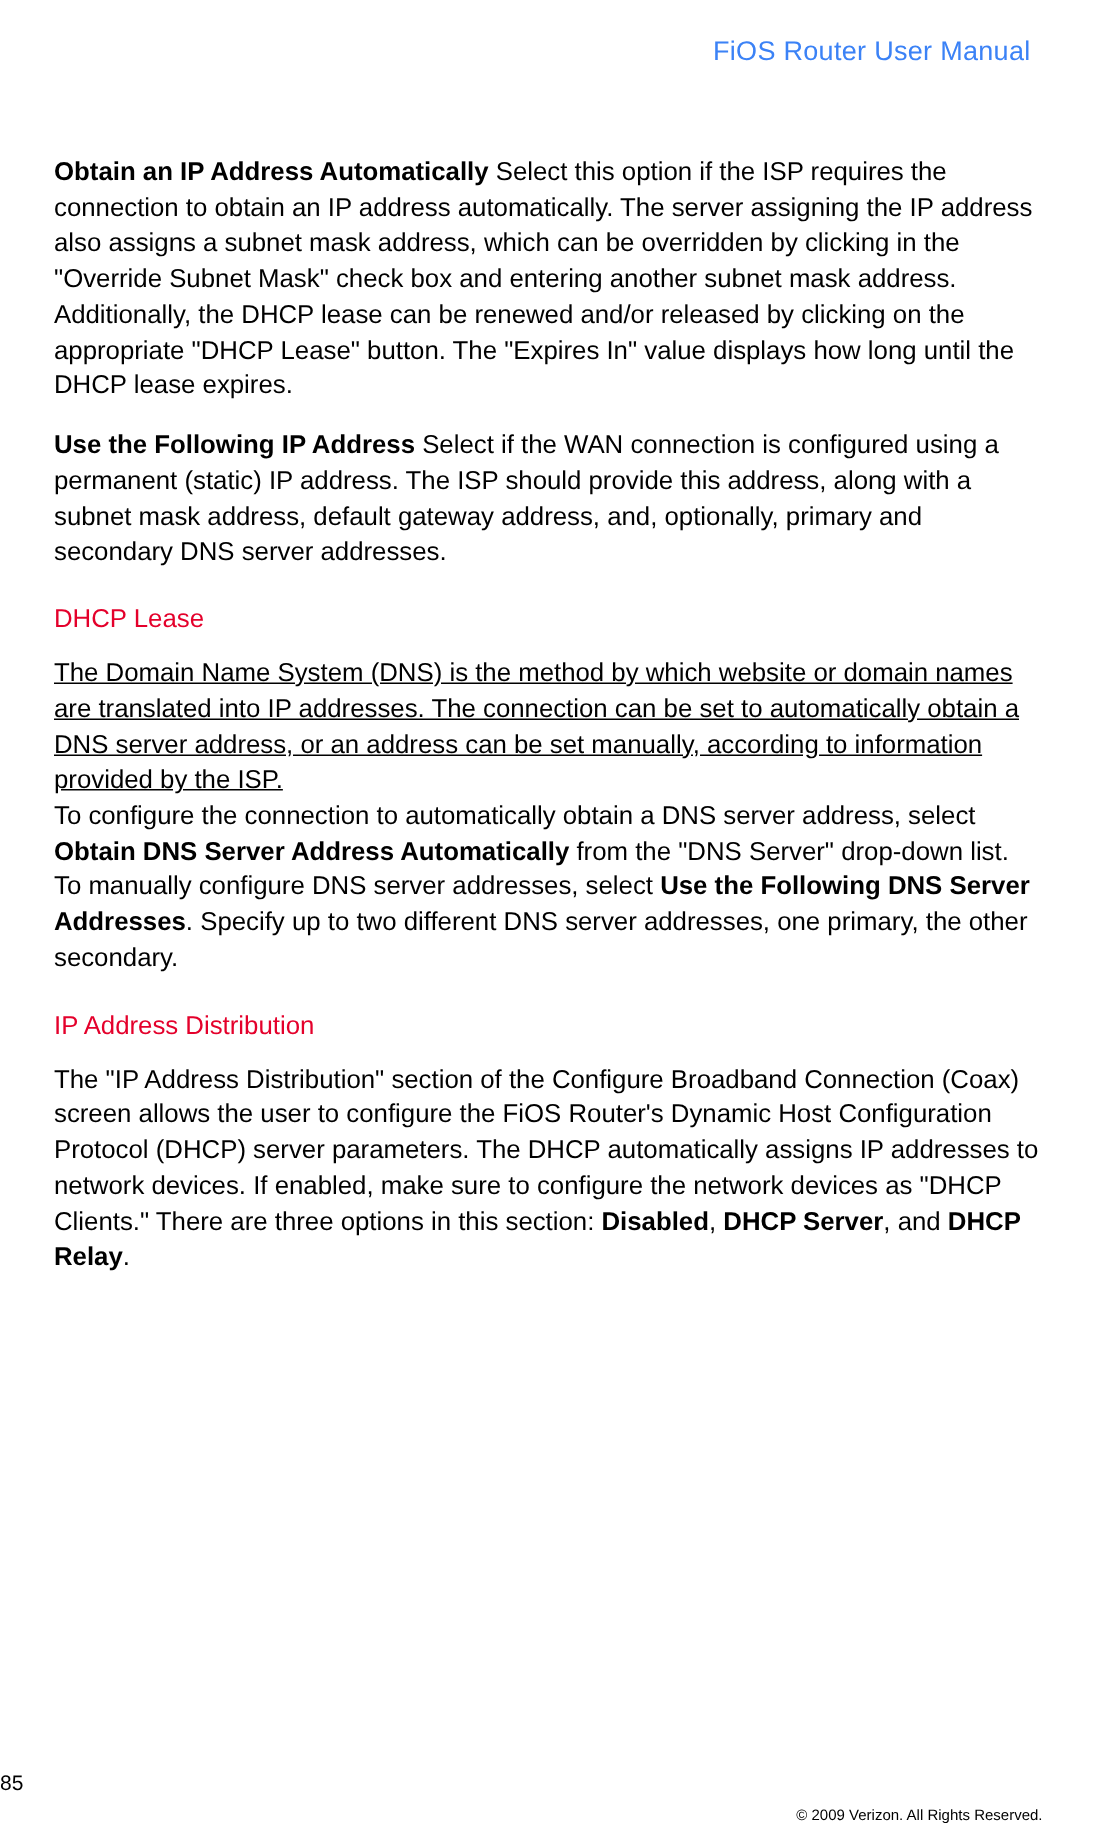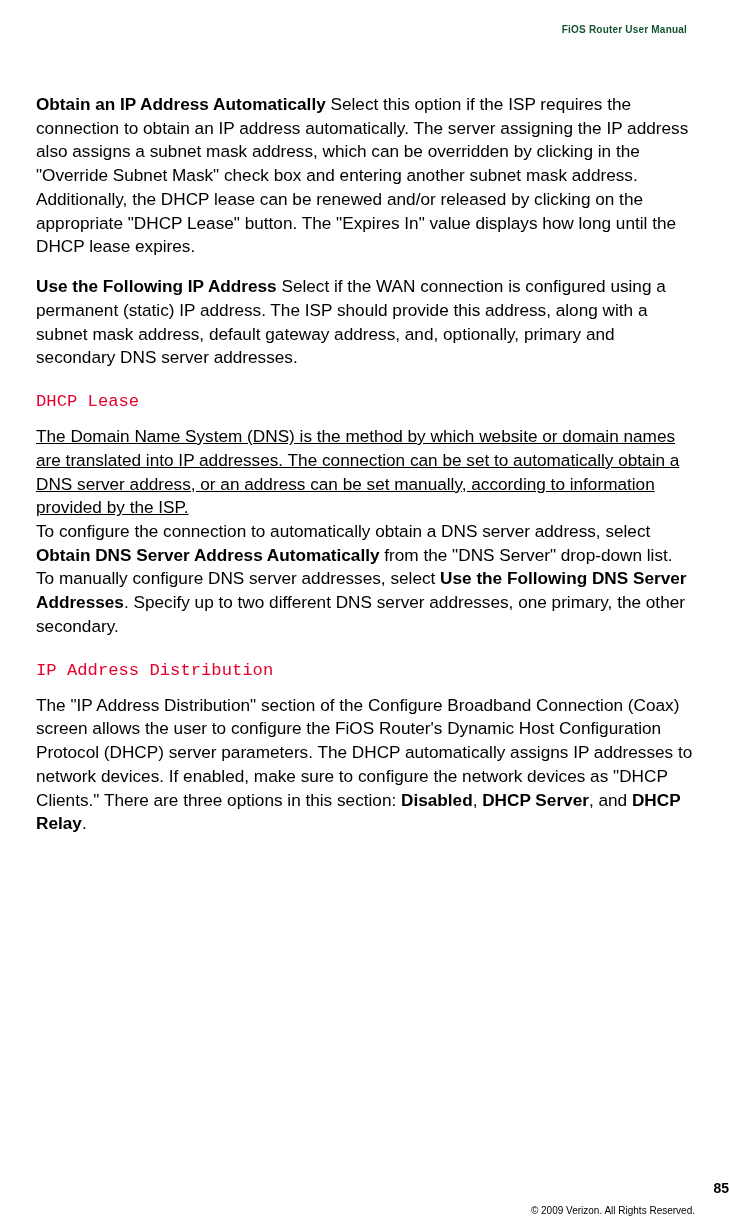--- a/index.html
+++ b/index.html
@@ -9,53 +9,52 @@
       background: #ffffff;
       font-family: "Segoe UI", "Myriad Pro", Arial, sans-serif;
       color: #000000;
       position: relative;
     }
     .page {
       padding: 24px 36px 0 36px;
     }
     .header-title {
       text-align: right;
-      font-weight: 700;
-      font-size: 10px;
-      color: #14532d;
+      font-weight: 400;
+      font-size: 18px;
+      color: #3b82f6;
       letter-spacing: 0.2px;
       margin-bottom: 58px;
       padding-right: 6px;
     }
     .body-text {
       font-size: 17.2px;
       line-height: 1.38;
       color: #000000;
       margin-bottom: 16px;
     }
     .bold { font-weight: 700; }
     .section-heading {
       font-size: 17.2px;
       color: #e4002b;
       margin-top: 22px;
       margin-bottom: 14px;
       font-weight: 400;
-      font-family: Liberation Mono, monospace;
     }
     .caution {
       color: #e4002b;
       font-weight: 700;
     }
     .page-number {
       position: absolute;
       bottom: 32px;
       left: 0;
       width: 100%;
-      text-align: right;
-      font-weight: 700;
+      text-align: left;
+      font-weight: 400;
       font-size: 14px;
     }
     .copyright {
       position: absolute;
       bottom: 12px;
       right: 34px;
       font-size: 10px;
       font-weight: 400;
     }
   </style>

